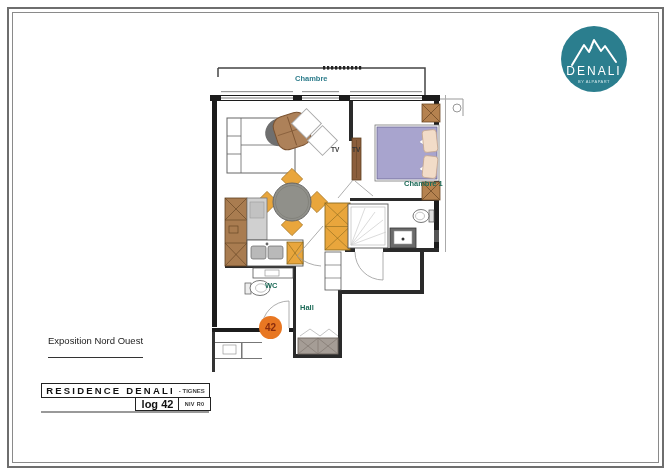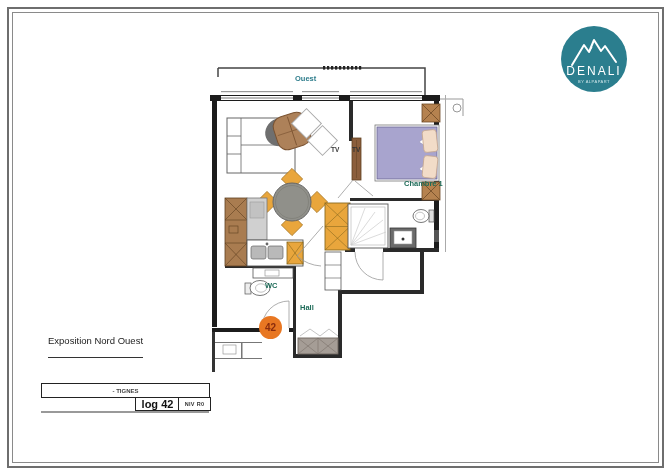--- a/index.html
+++ b/index.html
@@ -231,30 +231,31 @@
 
       <g>
         <rect x="7" y="292" width="3" height="40" fill="#333"></rect>
         <rect x="10" y="302" width="47" height="1" fill="#777"></rect>
         <rect x="10" y="318" width="47" height="1" fill="#777"></rect>
         <rect x="36" y="302" width="1.5" height="17" fill="#777"></rect>
         <rect x="18" y="305" width="13" height="9" fill="#fff" stroke="#888" stroke-width="0.6"></rect>
       </g>
     </svg>
 
-    <span class="plan-label lbl-balcon">Ouest</span>
+    <span class="plan-label lbl-balcon">Chambre</span>
     <span class="plan-label lbl-chambre">Chambre 1</span>
     <span class="plan-label lbl-tv lbl-tv1">TV</span>
     <span class="plan-label lbl-tv lbl-tv2">TV</span>
     <span class="plan-label lbl-wc">WC</span>
     <span class="plan-label lbl-hall">Hall</span>
     <div class="badge">42</div>
   </div>
 
   <div class="exposition">Exposition Nord Ouest</div>
 
   <div class="tb-main">
+    <span class="tb-res">RESIDENCE DENALI</span>
     <span class="tb-loc">- TIGNES</span>
   </div>
   <div class="tb-unit">log 42</div>
   <div class="tb-level">NIV R0</div>
   <div class="tb-underline"></div>
 </div>
 
 </body></html>

